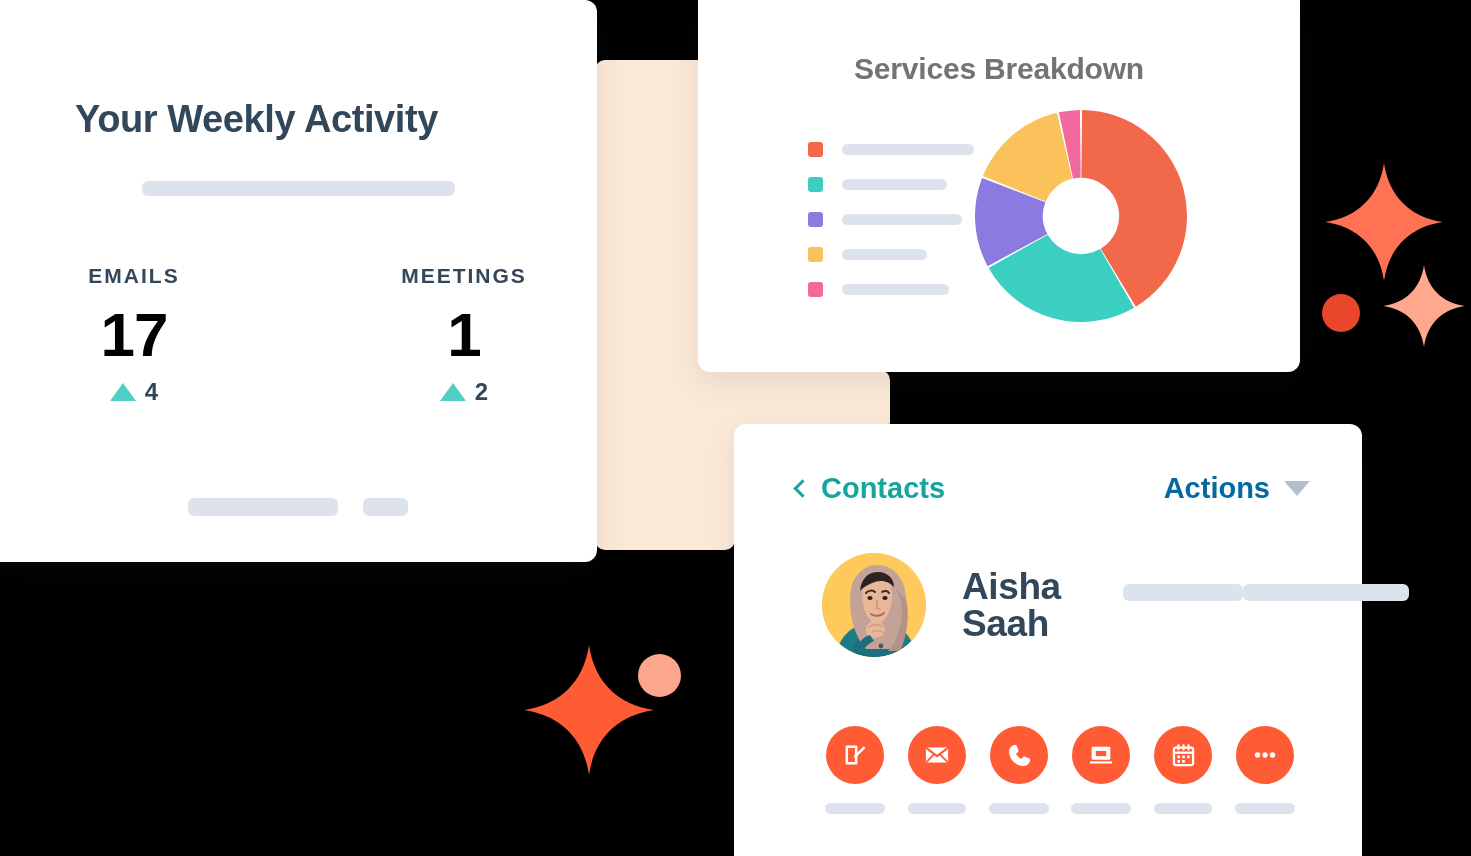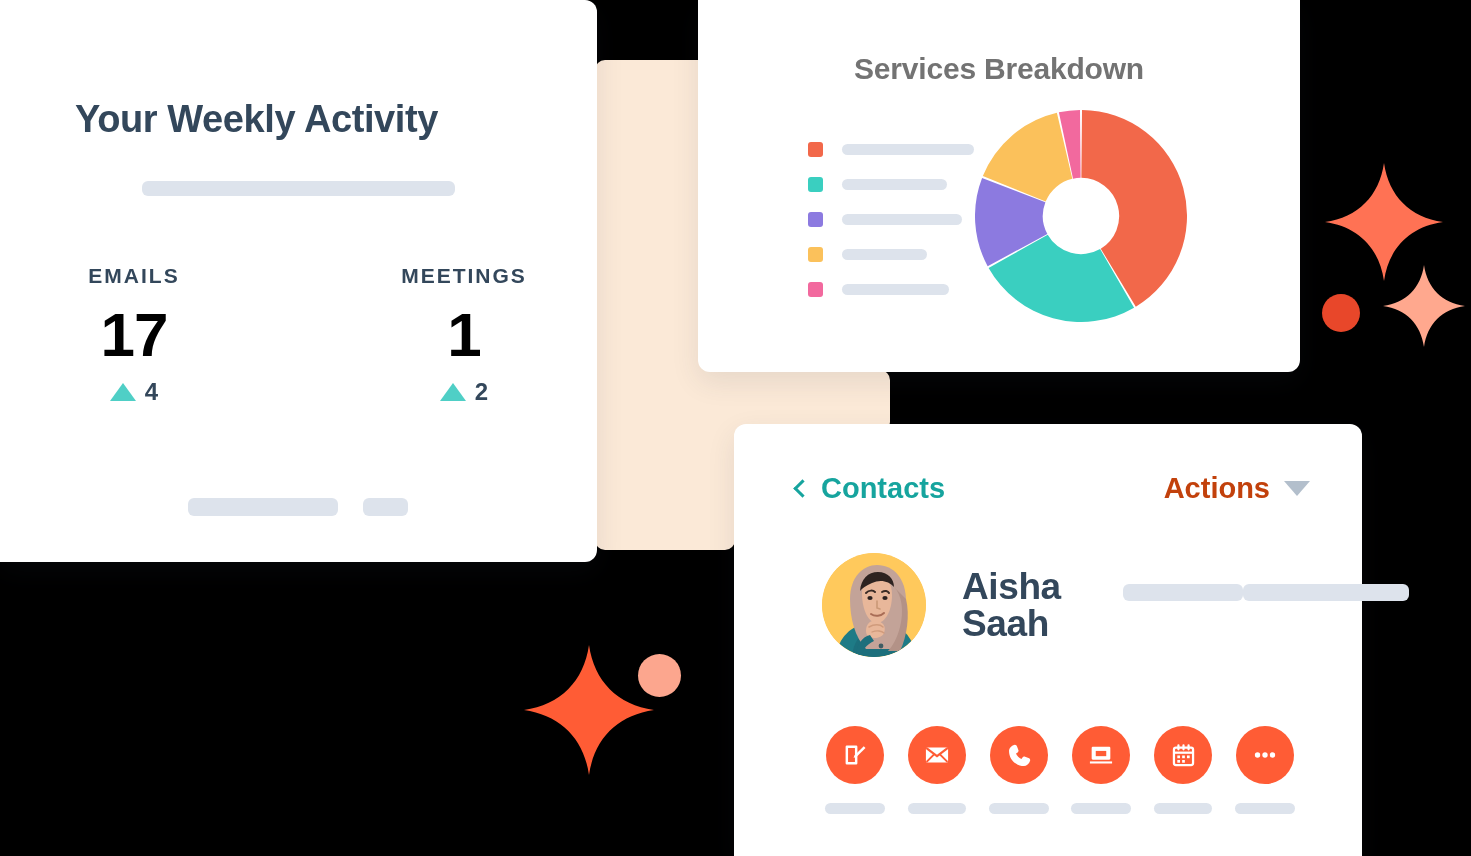--- a/index.html
+++ b/index.html
@@ -127,21 +127,21 @@
     cursor:pointer;
   }
   .chev-left {
     width:13px; height:13px;
     border-left:3.4px solid #16A49E;
     border-bottom:3.4px solid #16A49E;
     transform:rotate(45deg);
   }
   .actions-link {
     display:flex; align-items:center; gap:14px;
-    font-size:29px; font-weight:700; color:#c2410c;
+    font-size:29px; font-weight:700; color:#0369a1;
     cursor:pointer;
   }
   .caret-down {
     width:0; height:0;
     border-left:13px solid transparent;
     border-right:13px solid transparent;
     border-top:15px solid #B3BFCC;
   }
 
   .contact-main {

